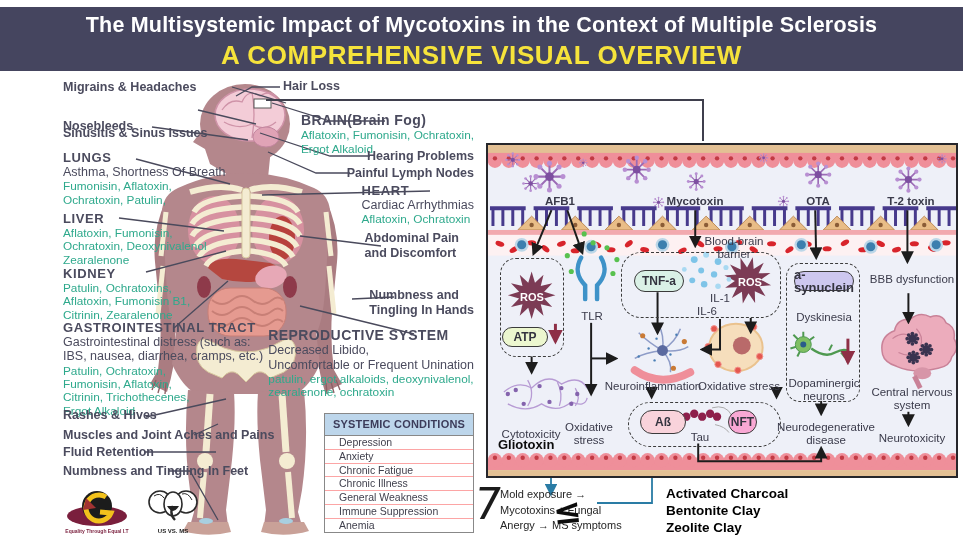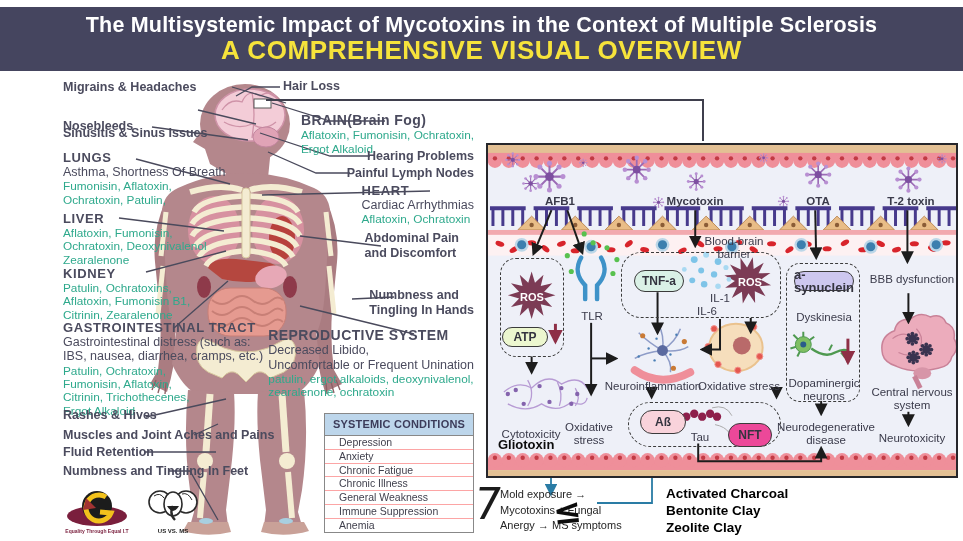--- a/index.html
+++ b/index.html
@@ -2,21 +2,21 @@
 <html><head>
 <meta charset="utf-8">
 <style>
   html,body{margin:0;padding:0;background:#fff;}
   #canvas{position:relative;width:963px;height:541px;background:#fff;overflow:hidden;
           font-family:"Liberation Sans",sans-serif;}
   .abs{position:absolute;}
   
   .band{position:absolute;left:0;top:7px;width:963px;height:64px;background:#45455f;text-align:center;}
   .t1{font:700 21.5px/1 "Liberation Sans",sans-serif;color:#ffffff;margin-top:8px;letter-spacing:.2px;}
-  .t2{font:700 26px/1 "Liberation Sans",sans-serif;color:#f6e33b;letter-spacing:.6px;}
+  .t2{font:700 26px/1 "Liberation Sans",sans-serif;color:#f6e33b;margin-top:5px;letter-spacing:.6px;}
   
   .lblock{position:absolute;left:63px;white-space:nowrap;color:#4b4b5e;}
   .cblock{position:absolute;white-space:nowrap;color:#4b4b5e;}
   .plain{font:600 12.5px/1.1 "Liberation Sans",sans-serif;}
   .head1{font:600 13px/1.08 "Liberation Sans",sans-serif;letter-spacing:.6px;}
   .head2{font:600 14px/1.1 "Liberation Sans",sans-serif;letter-spacing:.4px;}
   .subt{font:500 12.5px/1.06 "Liberation Sans",sans-serif;}
   .tox{font:500 11.8px/1.05 "Liberation Sans",sans-serif;color:#2ea98c;}
   .lblock div,.cblock div{margin:0 0 1px 0;}
   
@@ -623,21 +623,21 @@
     <div class="pt" style="left:336px;top:245px;">neurons</div>
     <div class="pt" style="left:424px;top:128px;">BBB dysfunction</div>
     <div class="pt" style="left:165px;top:235px;">Neuroinflammation</div>
     <div class="pt" style="left:251px;top:235px;">Oxidative stress</div>
     <div class="pt" style="left:43px;top:283px;">Cytotoxicity</div>
     <div class="bold-black" style="left:10px;top:293px;">Gliotoxin</div>
     <div class="pt" style="left:101px;top:276px;">Oxidative</div>
     <div class="pt" style="left:101px;top:289px;">stress</div>
     <div class="pill" style="left:152px;top:265px;width:46px;height:24px;background:#f9d3db;">Aß</div>
     <div class="pt" style="left:212px;top:286px;">Tau</div>
-    <div class="pill" style="left:240px;top:278px;width:44px;height:24px;background:#ec4899;">NFT</div>
+    <div class="pill" style="left:240px;top:265px;width:29px;height:24px;background:#f9a8d4;">NFT</div>
     <div class="pt" style="left:338px;top:276px;">Neurodegenerative</div>
     <div class="pt" style="left:338px;top:289px;">disease</div>
     <div class="pt" style="left:424px;top:241px;">Central nervous</div>
     <div class="pt" style="left:424px;top:254px;">system</div>
     <div class="pt" style="left:424px;top:287px;">Neurotoxicity</div>
   </div>
 
   <div class="seven" style="left:474px;top:484px;">7</div>
   <div class="note-line" style="left:500px;top:489px;">Mold exposure →</div>
   <div class="note-line" style="left:500px;top:505px;">Mycotoxins + Fungal</div>

